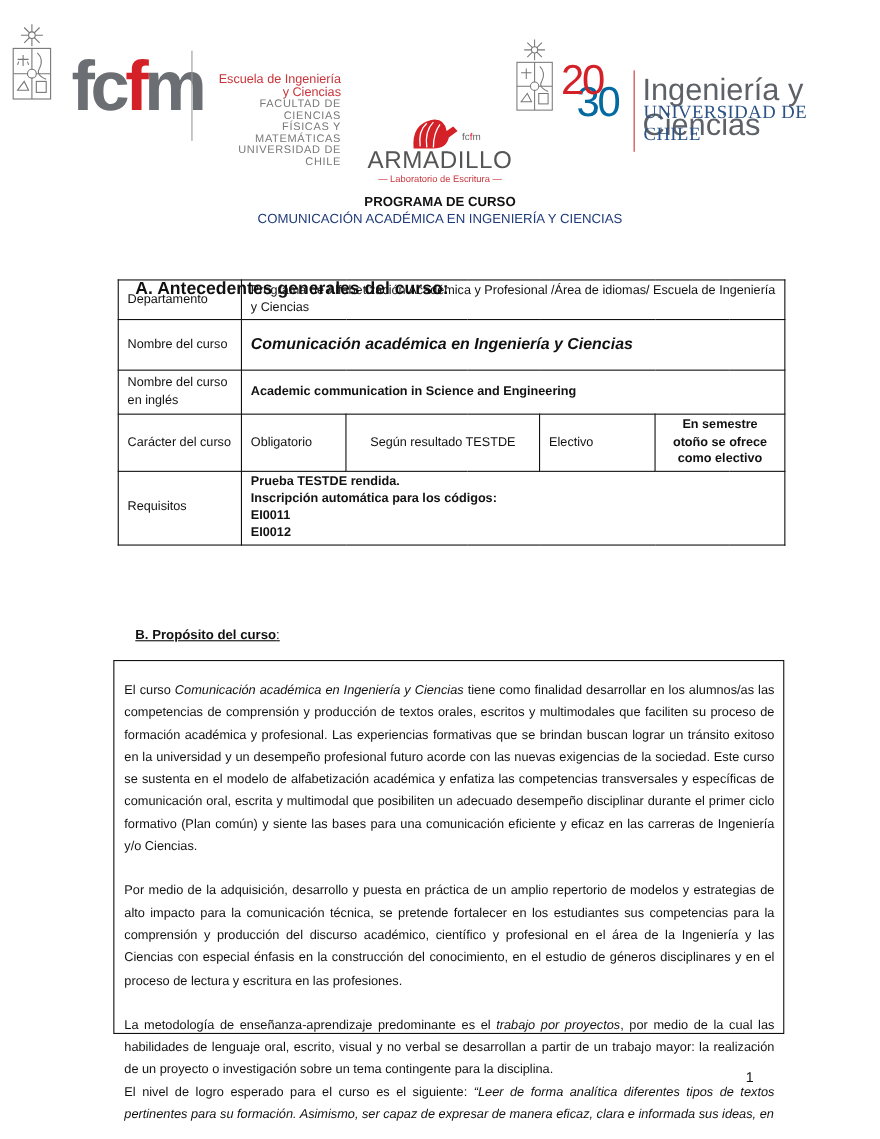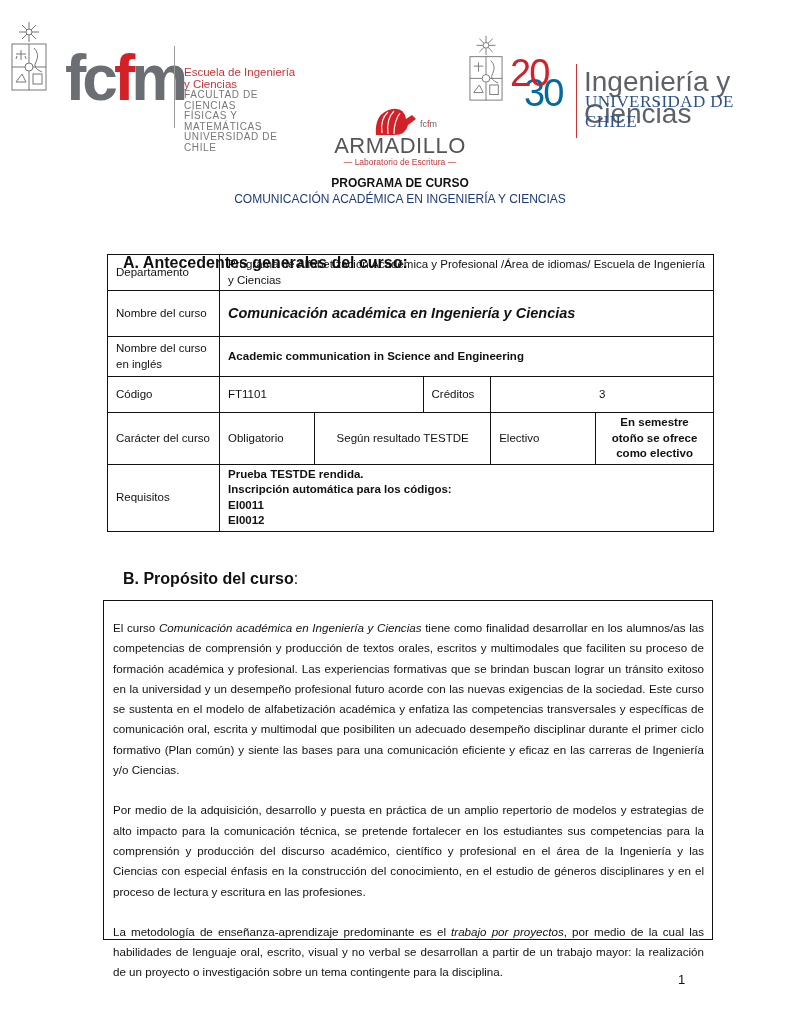--- a/index.html
+++ b/index.html
@@ -6,21 +6,21 @@
   body { width: 800px; height: 1035px; position: relative; overflow: hidden; font-family: "Liberation Sans", sans-serif; color: #111; }
   .abs { position: absolute; }
 
   
   .logo-left { left: 10px; top: 20px; width: 300px; height: 100px; }
   .crest { position: absolute; width: 38px; height: 72px; }
   .crest svg { width: 100%; height: 100%; }
   .fcfm-word { position: absolute; left: 55px; top: 26px; font-size: 64px; font-weight: bold; letter-spacing: -4px; color: #6b6e72; font-family: "Liberation Sans", sans-serif; line-height: 1; }
   .fcfm-word .red { color: #d42027; }
   .fcfm-sep { position: absolute; left: 164px; top: 26px; width: 1px; height: 82px; background: #9a9a9a; }
-  .fcfm-text { position: absolute; left: 174px; top: 46px; line-height: 1.05; }
+  .fcfm-text { position: absolute; left: 174px; top: 46px; line-height: 1.05; text-align: right; }
   .fcfm-text .red { color: #c8343a; font-size: 11.5px; }
   .fcfm-text .gray { color: #777; font-size: 10px; letter-spacing: 0.6px; }
 
   .logo-right { left: 468px; top: 30px; width: 300px; height: 80px; }
   .y20 { position: absolute; left: 42px; top: 24px; font-size: 38px; color: #d42027; letter-spacing: -2px; line-height: 1; }
   .y30 { position: absolute; left: 56px; top: 44px; font-size: 38px; color: #0369a1; letter-spacing: -2px; line-height: 1; }
   .r-sep { position: absolute; left: 108px; top: 34px; width: 1px; height: 74px; background: #c33; }
   .r-title { position: absolute; left: 116px; top: 36px; font-size: 28px; color: #5d6268; }
   .r-sub { position: absolute; left: 117px; top: 62px; font-size: 17px; color: #2b5285; font-family: "Liberation Serif", serif; letter-spacing: 0.4px; }
 
@@ -29,21 +29,21 @@
   .arm-icon { position: absolute; left: 42px; top: 0; width: 46px; height: 32px; }
   .arm-fcfm { position: absolute; left: 90px; top: 14px; font-size: 9px; color: #666; }
   .arm-fcfm .red { color: #d42027; }
   .arm-word { position: absolute; left: 0; top: 30px; width: 140px; font-size: 22px; color: #555; letter-spacing: 0.5px; text-align: center; line-height: 1; }
   .arm-sub { position: absolute; left: 0; top: 52px; width: 140px; font-size: 8.5px; color: #c8343a; text-align: center; }
 
   
   .title1 { left: 0; width: 800px; top: 176px; text-align: center; font-weight: bold; font-size: 12px; }
   .title2 { left: 0; width: 800px; top: 192px; text-align: center; font-size: 12px; color: #1f3a7a; }
   .secA { left: 123px; top: 223px; font-weight: bold; font-size: 16px; margin-top: 31px; }
-  .secB { left: 123px; top: 570px; font-size: 16px; }
+  .secB { left: 123px; top: 570px; font-size: 12px; text-decoration: underline; }
   .secB b { font-weight: bold; }
 
   
   table.info { position: absolute; left: 107px; top: 254px; width: 607px; border-collapse: collapse; font-size: 11.5px; }
   table.info td { border: 1.5px solid #111; padding: 2px 8px; vertical-align: middle; line-height: 1.35; }
   .c-center { text-align: center; }
   .bold { font-weight: bold; }
   .course-name { font-weight: bold; font-style: italic; font-size: 14.5px; }
 
   
@@ -150,26 +150,20 @@
     <td colspan="6">Programa de Alfabetización Académica y Profesional /Área de idiomas/ Escuela de Ingeniería y Ciencias</td>
   </tr>
   <tr style="height:46px">
     <td>Nombre del curso</td>
     <td colspan="6" class="course-name">Comunicación académica en Ingeniería y Ciencias</td>
   </tr>
   <tr style="height:40px">
     <td>Nombre del curso en inglés</td>
     <td colspan="6" class="bold">Academic communication in Science and Engineering</td>
   </tr>
-  <tr style="height:36px">
-    <td>Código</td>
-    <td colspan="2">FT1101</td>
-    <td>Créditos</td>
-    <td colspan="3" class="c-center">3</td>
-  </tr>
   <tr style="height:38px">
     <td>Carácter del curso</td>
     <td>Obligatorio</td>
     <td colspan="2" class="c-center">Según resultado TESTDE</td>
     <td>Electivo</td>
     <td colspan="2" class="c-center bold">En semestre otoño se ofrece como electivo</td>
   </tr>
   <tr style="height:60px">
     <td>Requisitos</td>
     <td colspan="6" class="bold">
@@ -181,15 +175,16 @@
   </tr>
 </tbody>
   </table>
 
 <div class="abs secB"><b>B. Propósito del curso</b><span>:</span></div>
 
 <div class="abs purpose">
   <p><span>El curso </span><i>Comunicación académica en Ingeniería y Ciencias</i><span> tiene como finalidad desarrollar en los alumnos/as las competencias de comprensión y producción de textos orales, escritos y multimodales que faciliten su proceso de formación académica y profesional. Las experiencias formativas que se brindan buscan lograr un tránsito exitoso en la universidad y un desempeño profesional futuro acorde con las nuevas exigencias de la sociedad. Este curso se sustenta en el modelo de alfabetización académica y enfatiza las competencias transversales y específicas de comunicación oral, escrita y multimodal que posibiliten un adecuado desempeño disciplinar durante el primer ciclo formativo (Plan común) y siente las bases para una comunicación eficiente y eficaz en las carreras de Ingeniería y/o Ciencias.</span></p>
   <p class="gap">Por medio de la adquisición, desarrollo y puesta en práctica de un amplio repertorio de modelos y estrategias de alto impacto para la comunicación técnica, se pretende fortalecer en los estudiantes sus competencias para la comprensión y producción del discurso académico, científico y profesional en el área de la Ingeniería y las Ciencias con especial énfasis en la construcción del conocimiento, en el estudio de géneros disciplinares y en el proceso de lectura y escritura en las profesiones.</p>
   <p class="gap"><span>La metodología de enseñanza-aprendizaje predominante es el </span><i>trabajo por proyectos</i><span>, por medio de la cual las habilidades de lenguaje oral, escrito, visual y no verbal se desarrollan a partir de un trabajo mayor: la realización de un proyecto o investigación sobre un tema contingente para la disciplina.</span></p>
+  <p><span>El nivel de logro esperado para el curso es el siguiente: </span><i>“Leer de forma analítica diferentes tipos de textos pertinentes para su formación. Asimismo, ser capaz de expresar de manera eficaz, clara e informada sus ideas, en</i></p>
 </div>
 
 <div class="abs pagenum">1</div>
 
 </body></html>

